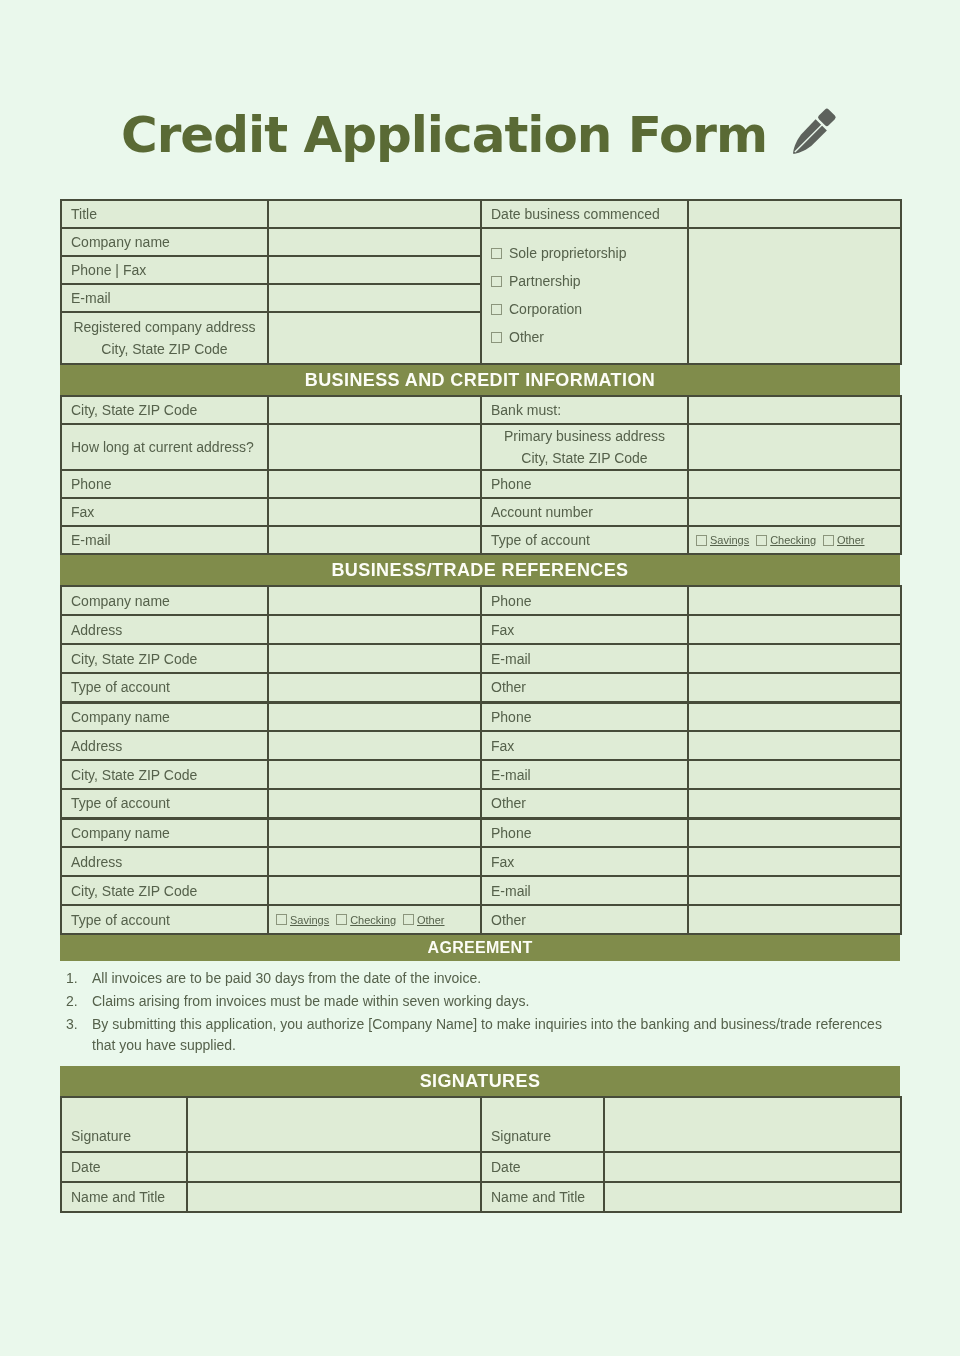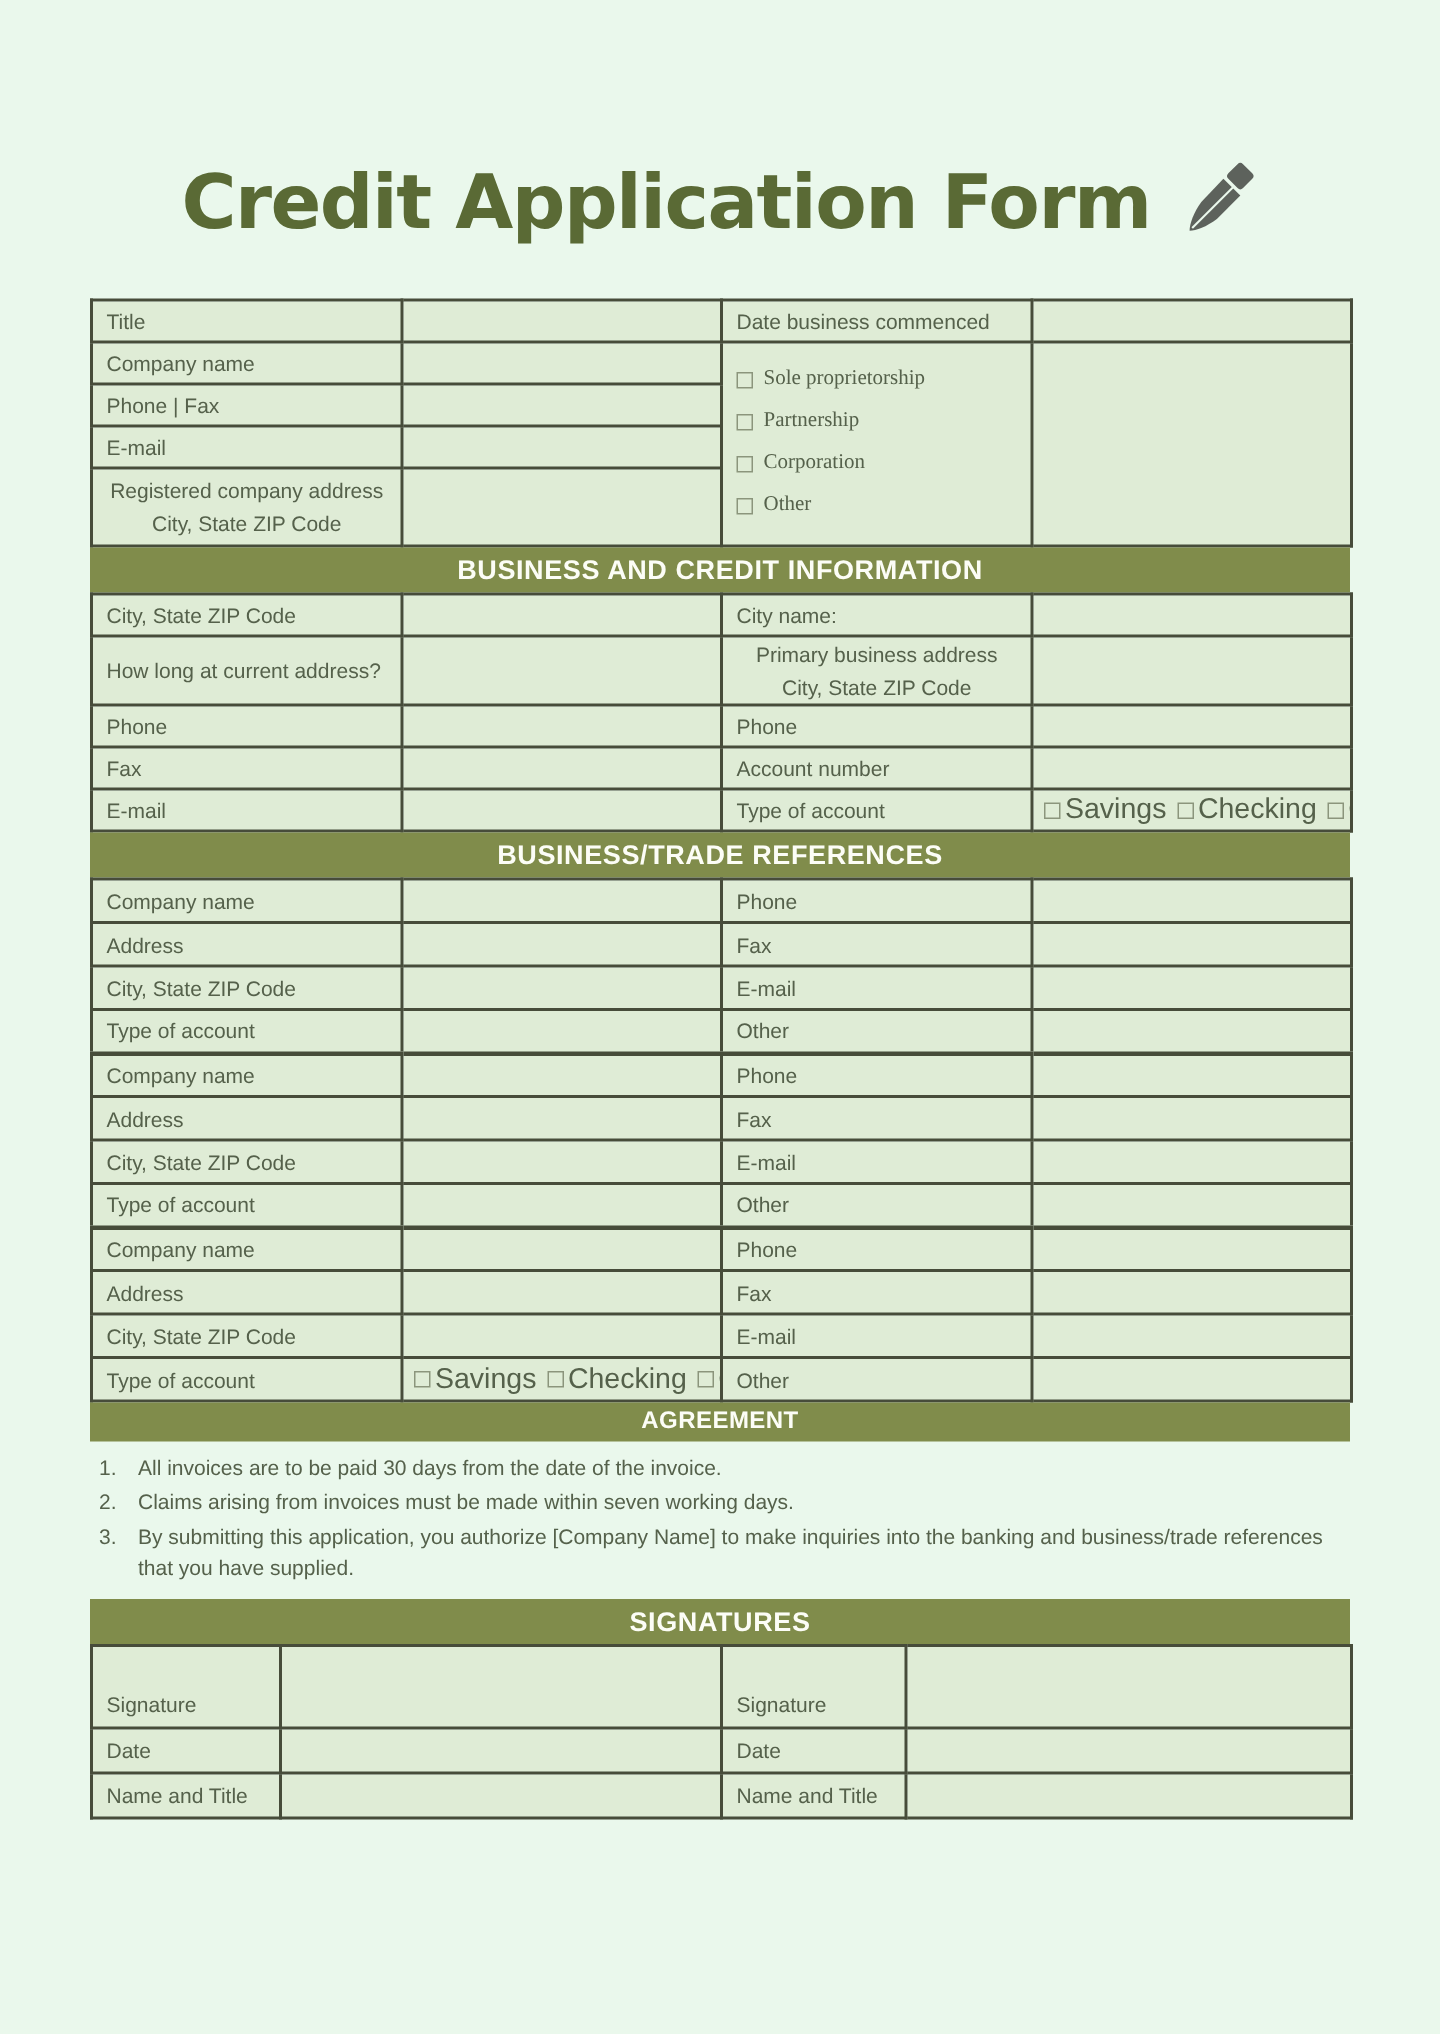--- a/index.html
+++ b/index.html
@@ -34,26 +34,26 @@
   td{
     border:2px solid #474c3a;background:#dfecd6;
     padding:0 9px;font-size:14px;color:#55614b;
     overflow:hidden;white-space:nowrap;
   }
   td.input{padding:0;}
   tr.block-sep td{border-top-width:3px;}
   .two-line{line-height:22px;white-space:normal;text-align:center;}
   
   .orgtypes{vertical-align:top;padding-top:10px;}
-  .cbline{display:flex;align-items:center;height:28px;font-family:Liberation Serif, serif;}
+  .cbline{display:flex;align-items:center;height:28px;}
   .cb{
     width:9px;height:9px;border:1.5px solid #8b957c;background:transparent;
     display:inline-block;margin-right:7px;flex:0 0 auto;
   }
-  .accounts{display:flex;align-items:flex-end;gap:7px;font-size:19px;padding:0 7px;}
+  .accounts{display:flex;align-items:flex-end;gap:7px;font-size:11px;padding:0 7px;text-decoration:underline;}
   .accounts .opt{display:flex;align-items:center;}
   .accounts .cb{margin-right:3px;}
   
   .agreement-list{margin:7px 0 10px;padding:0 2px;}
   .agr-item{display:flex;font-size:14px;color:#55614b;line-height:21px;margin-bottom:2px;}
   .agr-num{flex:0 0 26px;padding-left:4px;}
   .agr-text{flex:1;}
   
   .sig-table td{height:28px;}
   .sig-table tr.tall td{height:46px;vertical-align:bottom;padding-bottom:7px;}
@@ -134,21 +134,21 @@
     <colgroup>
         <col style="width:207px">
         <col style="width:213px">
         <col style="width:207px">
         <col style="width:213px">
       </colgroup>
     <tbody>
         <tr style="height:28px">
       <td>City, State ZIP Code</td>
       <td class="input"></td>
-      <td>City name:</td>
+      <td>Bank must:</td>
       <td class="input"></td>
     </tr>
     <tr style="height:36px">
       <td>How long at current address?</td>
       <td class="input"></td>
       <td class="two-line">
         <div>Primary business address</div>
         <div>City, State ZIP Code</div>
       </td>
       <td class="input"></td>

